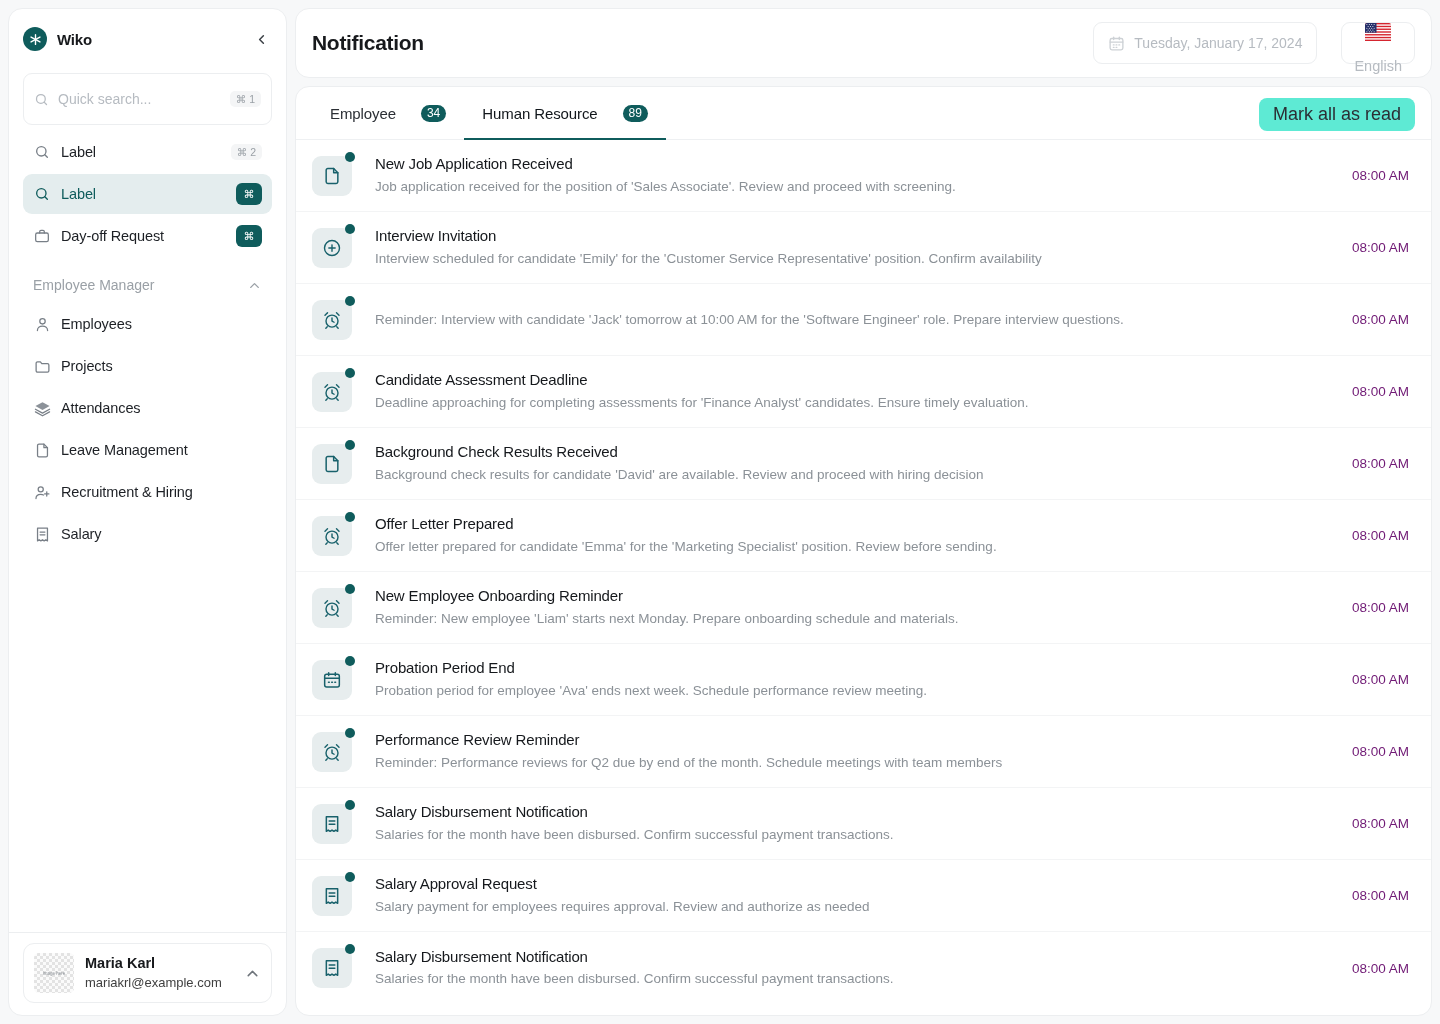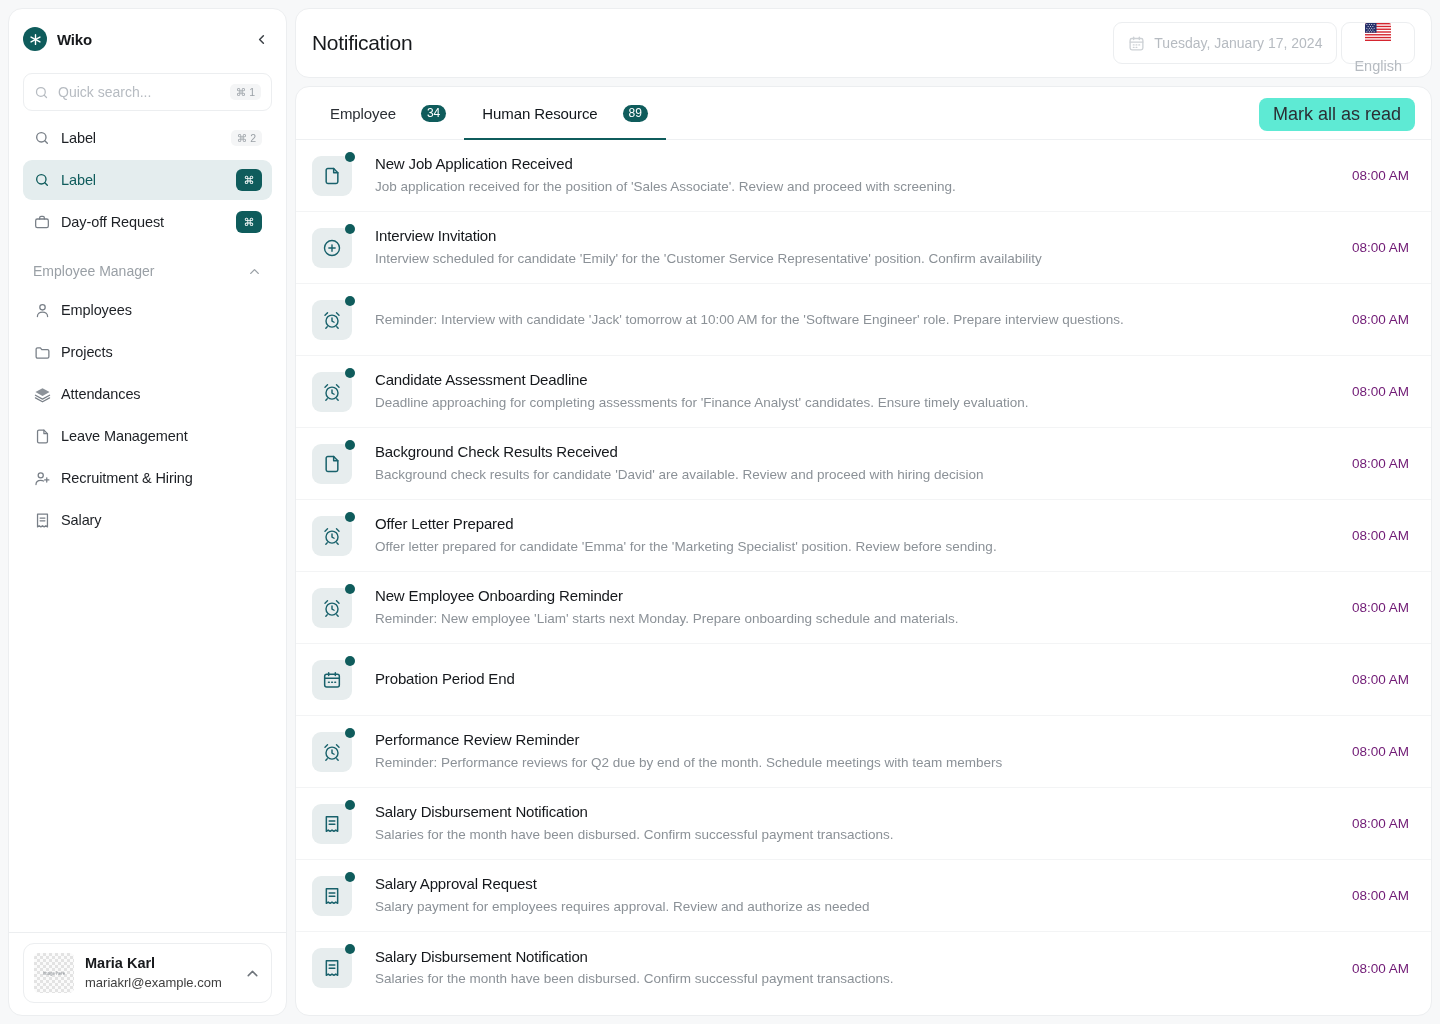--- a/index.html
+++ b/index.html
@@ -30,21 +30,21 @@
     color: #ffffff; font-size: 17px; line-height: 1; flex: 0 0 24px;
   }
   .brand-name { margin-left: 10px; font-size: 15px; font-weight: 600; color: #17191c; letter-spacing: -0.2px; }
   .collapse-btn {
     margin-left: auto; width: 22px; height: 22px;
     display: flex; align-items: center; justify-content: center;
     color: #3a3f45; cursor: pointer;
   }
 
   .search-box {
-    height: 38px; border: 1px solid #eceef0; border-radius: 9px;
+    height: 52px; border: 1px solid #eceef0; border-radius: 9px;
     display: flex; align-items: center; padding: 0 10px; gap: 9px;
     background: #fff; margin-bottom: 7px;
   }
   .search-box .ph { font-size: 14px; color: #b6bbc1; flex: 1; }
   .kbd-soft {
     font-size: 10.5px; color: #9aa0a6; background: #f4f5f6;
     border-radius: 5px; padding: 3px 6px; line-height: 1;
     display: inline-flex; align-items: center; gap: 3px;
   }
 
@@ -96,22 +96,22 @@
   .p-chev { margin-left: auto; color: #6e747b; display: flex; align-items: center; }
 
   
   .main { flex: 1; display: flex; flex-direction: column; gap: 8px; min-width: 0; }
 
   .topbar {
     background: #fff; border: 1px solid #eceef0; border-radius: 14px;
     height: 70px; display: flex; align-items: center;
     padding: 0 16px 0 16px; flex: 0 0 70px;
   }
-  .page-title { font-size: 21px; font-weight: 400; color: #17191c; letter-spacing: -0.3px; }
-  .topbar-right { margin-left: auto; display: flex; align-items: flex-end; gap: 4px; }
+  .page-title { font-size: 21px; font-weight: 700; color: #17191c; letter-spacing: -0.3px; }
+  .topbar-right { margin-left: auto; display: flex; align-items: flex-end; gap: 24px; }
   .date-pill {
     height: 42px; border: 1px solid #eceef0; border-radius: 9px;
     display: flex; align-items: center; gap: 9px; padding: 0 14px;
     cursor: pointer;
   }
   .date-pill .dtxt { font-size: 14px; color: #b6bbc1; }
   .lang-pill {
     height: 42px; border: 1px solid #eceef0; border-radius: 9px;
     display: flex; align-items: center; gap: 9px; padding: 0 12px;
     cursor: pointer;
@@ -554,20 +554,21 @@
                   <line x1="16" y1="3.2" x2="16" y2="6.6"></line>
                   <line x1="7.8" y1="14.6" x2="8.7" y2="14.6"></line>
                   <line x1="11.6" y1="14.6" x2="12.5" y2="14.6"></line>
                   <line x1="15.4" y1="14.6" x2="16.3" y2="14.6"></line>
                 </svg>
               </div>
               <span class="dot"></span>
             </div>
             <div class="row-body">
               <div class="row-title">Probation Period End</div>
+              <div class="row-desc">Probation period for employee 'Ava' ends next week. Schedule performance review meeting.</div>
             </div>
             <div class="row-time">08:00 AM</div>
           </div>
           <div class="row">
             <div class="icon-wrap">
               <div class="icon-box">
                 <svg width="20" height="20" viewBox="0 0 24 24" fill="none" stroke="currentColor" stroke-width="1.7" stroke-linecap="round" stroke-linejoin="round">
                   <circle cx="12" cy="13.3" r="7.2"></circle>
                   <polyline points="12 9.6 12 13.3 14.5 14.7"></polyline>
                   <path d="M3.6 6.2 6.6 3.4"></path>

